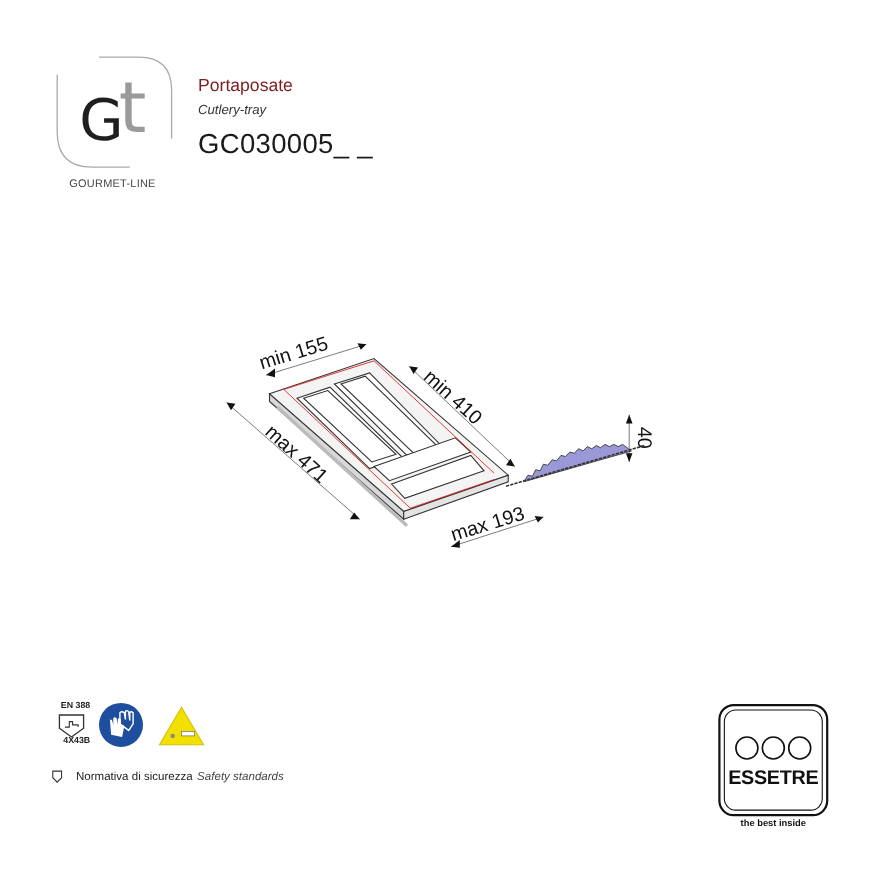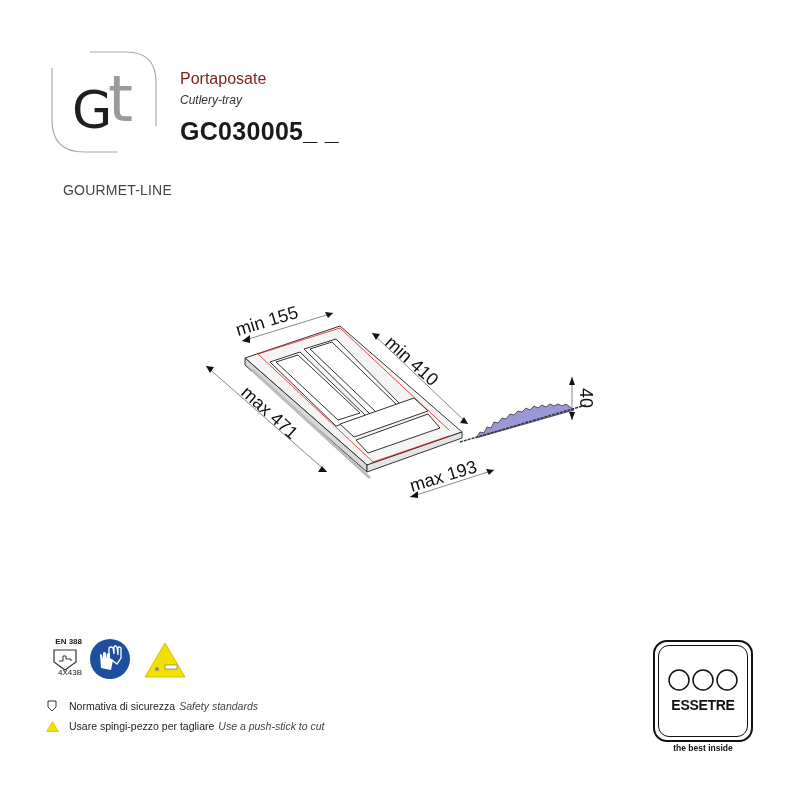--- a/index.html
+++ b/index.html
@@ -1,35 +1,35 @@
 <!DOCTYPE html>
 <html><head>
 <meta charset="utf-8">
 <style>
   html, body { margin:0; padding:0; background:#ffffff; }
   body { width:800px; height:800px; position:relative; overflow:hidden; font-family:"Liberation Sans", sans-serif; color:#1a1a1a; }
   .abs { position:absolute; }
   .logo-frame { left:50px; top:50px; width:108px; height:104px; }
   .logo-G { left:72px; top:80px; font-size:52px; font-weight:400; color:#1f1f1f; letter-spacing:-6px; font-family:"DejaVu Sans", sans-serif; }
   .logo-t { left:108px; top:62px; font-size:64px; color:#9a9a9a; font-family:"DejaVu Sans", sans-serif; }
-  .brand-sub { left:63px; top:162px; font-size:14px; color:#444; letter-spacing:0.2px;margin-top:20px; }
+  .brand-sub { left:63px; top:162px; font-size:10px; color:#444; letter-spacing:0.2px; }
   .title-it { left:180px; top:70px; font-size:16px; color:#7f1d1d; }
   .title-en { left:180px; top:93px; font-size:12px; font-style:italic; color:#333; }
-  .code { left:180px; top:117px; font-size:25px; font-weight:bold; color:#1a1a1a; letter-spacing:0.3px; }
+  .code { left:180px; top:117px; font-size:25px; font-weight:normal; color:#1a1a1a; letter-spacing:0.3px; }
   .drawing { left:180px; top:290px; width:440px; height:230px; }
   .en388 { left:48px; top:637px; width:34px; text-align:right; }
   .en388 .t1 { font-size:8px; font-weight:bold; }
-  .en388 .t2 { font-size:8px; font-weight:normal; margin-top:22px; }
+  .en388 .t2 { font-size:8px; font-weight:bold; margin-top:22px; }
   .legend { left:60px; top:700px; font-size:10.5px; color:#222; }
   .legend-row { height:20px; display:flex; align-items:flex-start; }
   .legend-row .ic { width:14px; height:12px; margin-right:10px; display:inline-flex; justify-content:center; align-items:center; margin-left:-15px;}
   .legend-row i { color:#444; margin-left:4px; }
   .essetre { left:653px; top:640px; width:96px; height:98px; border:2px solid #111; border-radius:14px; }
   .essetre-inner { position:absolute; left:3px; top:3px; right:3px; bottom:3px; border:1.5px solid #111; border-radius:11px; }
-  .essetre-name { position:absolute; left:0; right:0; top:55px; text-align:center; font-weight:bold; font-size:14px; color:#111; letter-spacing:-0.3px; }
+  .essetre-name { position:absolute; left:0; right:0; top:55px; text-align:center; font-weight:bold; font-size:18px; color:#111; letter-spacing:-0.3px; }
   .tagline { left:653px; top:743px; width:100px; text-align:center; font-size:8.5px; font-weight:bold; color:#111; }
 </style>
 </head>
 <body>
 
 <svg class="abs logo-frame" viewBox="0 0 108 104">
   <path d="M2 18 L2 70 Q2 102 34 102 L68 102" fill="none" stroke="#aaa" stroke-width="1.2"></path>
   <path d="M40 2 L76 2 Q106 2 106 32 L106 76" fill="none" stroke="#aaa" stroke-width="1.2"></path>
 </svg>
 <div class="abs logo-G">G</div>
@@ -117,29 +117,20 @@
 <div class="abs legend">
   <div class="legend-row">
     <span class="ic">
       <svg width="10" height="12" viewBox="0 0 10 12">
           <path d="M1 1 L9 1 L9 7 L5 11 L1 7 Z" fill="#fff" stroke="#333" stroke-width="1"></path>
         </svg>
     </span>
     <span>Normativa di sicurezza</span>
       <i>Safety standards</i>
   </div>
-  <div class="legend-row">
-    <span class="ic">
-      <svg width="13" height="11" viewBox="0 0 13 11">
-          <polygon points="6.5,0.5 12.5,10.5 0.5,10.5" fill="#f2e000" stroke="#c8b800" stroke-width="0.6"></polygon>
-        </svg>
-    </span>
-    <span>Usare spingi-pezzo per tagliare</span>
-      <i>Use a push-stick to cut</i>
-  </div>
 </div>
 
 <div class="abs essetre">
   <div class="essetre-inner"></div>
   <svg style="position:absolute;left:12px;top:26px;" width="72" height="24" viewBox="0 0 72 24">
     <circle cx="12" cy="12" r="10" fill="none" stroke="#111" stroke-width="1.5"></circle>
     <circle cx="36" cy="12" r="10" fill="none" stroke="#111" stroke-width="1.5"></circle>
     <circle cx="60" cy="12" r="10" fill="none" stroke="#111" stroke-width="1.5"></circle>
   </svg>
   <div class="essetre-name">ESSETRE</div>

